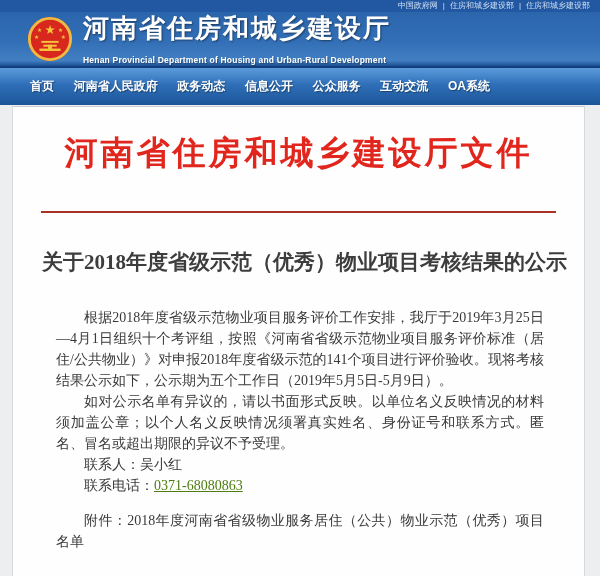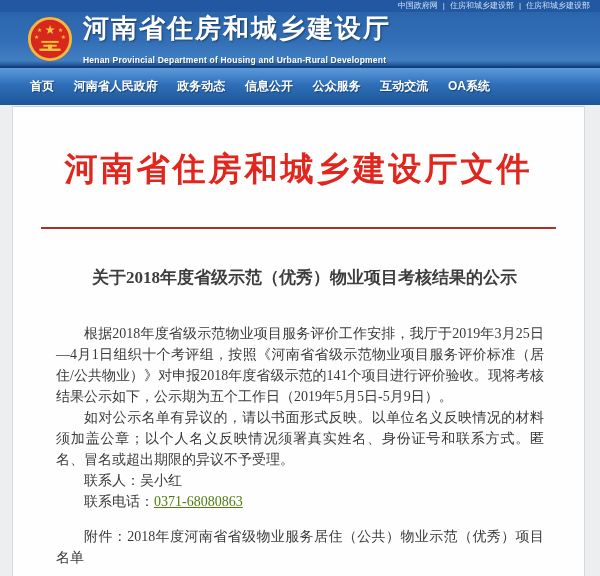--- a/index.html
+++ b/index.html
@@ -47,31 +47,31 @@
   }
 
   
   .page { height: 478px; padding: 1px 15px 0 12px; background: #eceef0; }
   .card {
     background: #fefefe; height: 100%;
     border: 1px solid #d7d9db; border-top-color: #ccd0d4;
   }
 
   .letterhead {
-    padding-top: 40px; text-align: center;
+    padding-top: 24px; text-align: center;
     font-family: "Liberation Serif", "DejaVu Serif", serif;
     font-size: 33px; font-weight: bold; letter-spacing: 3px;
     color: #e1261d; line-height: 44px;
   }
   .red-rule { height: 2px; background: #a93126; margin: 36px 28px 0 28px; }
 
   .doc-title {
     margin-top: 36px; text-align: center;
     font-family: "Liberation Serif", "DejaVu Serif", serif;
-    font-size: 17px; font-weight: 700; color: #3d3d3d; line-height: 26px; padding-left: 12px;
+    font-size: 21px; font-weight: 700; color: #3d3d3d; line-height: 26px; padding-left: 12px;
   }
 
   .doc-body {
     margin: 32px 40px 0 43px;
     font-family: "Liberation Serif", "DejaVu Serif", serif;
     font-size: 14px; line-height: 21px; color: #393939;
     text-align: justify;
   }
   .doc-body p { text-indent: 2em; }
   .contact-line { text-indent: 2em; }

